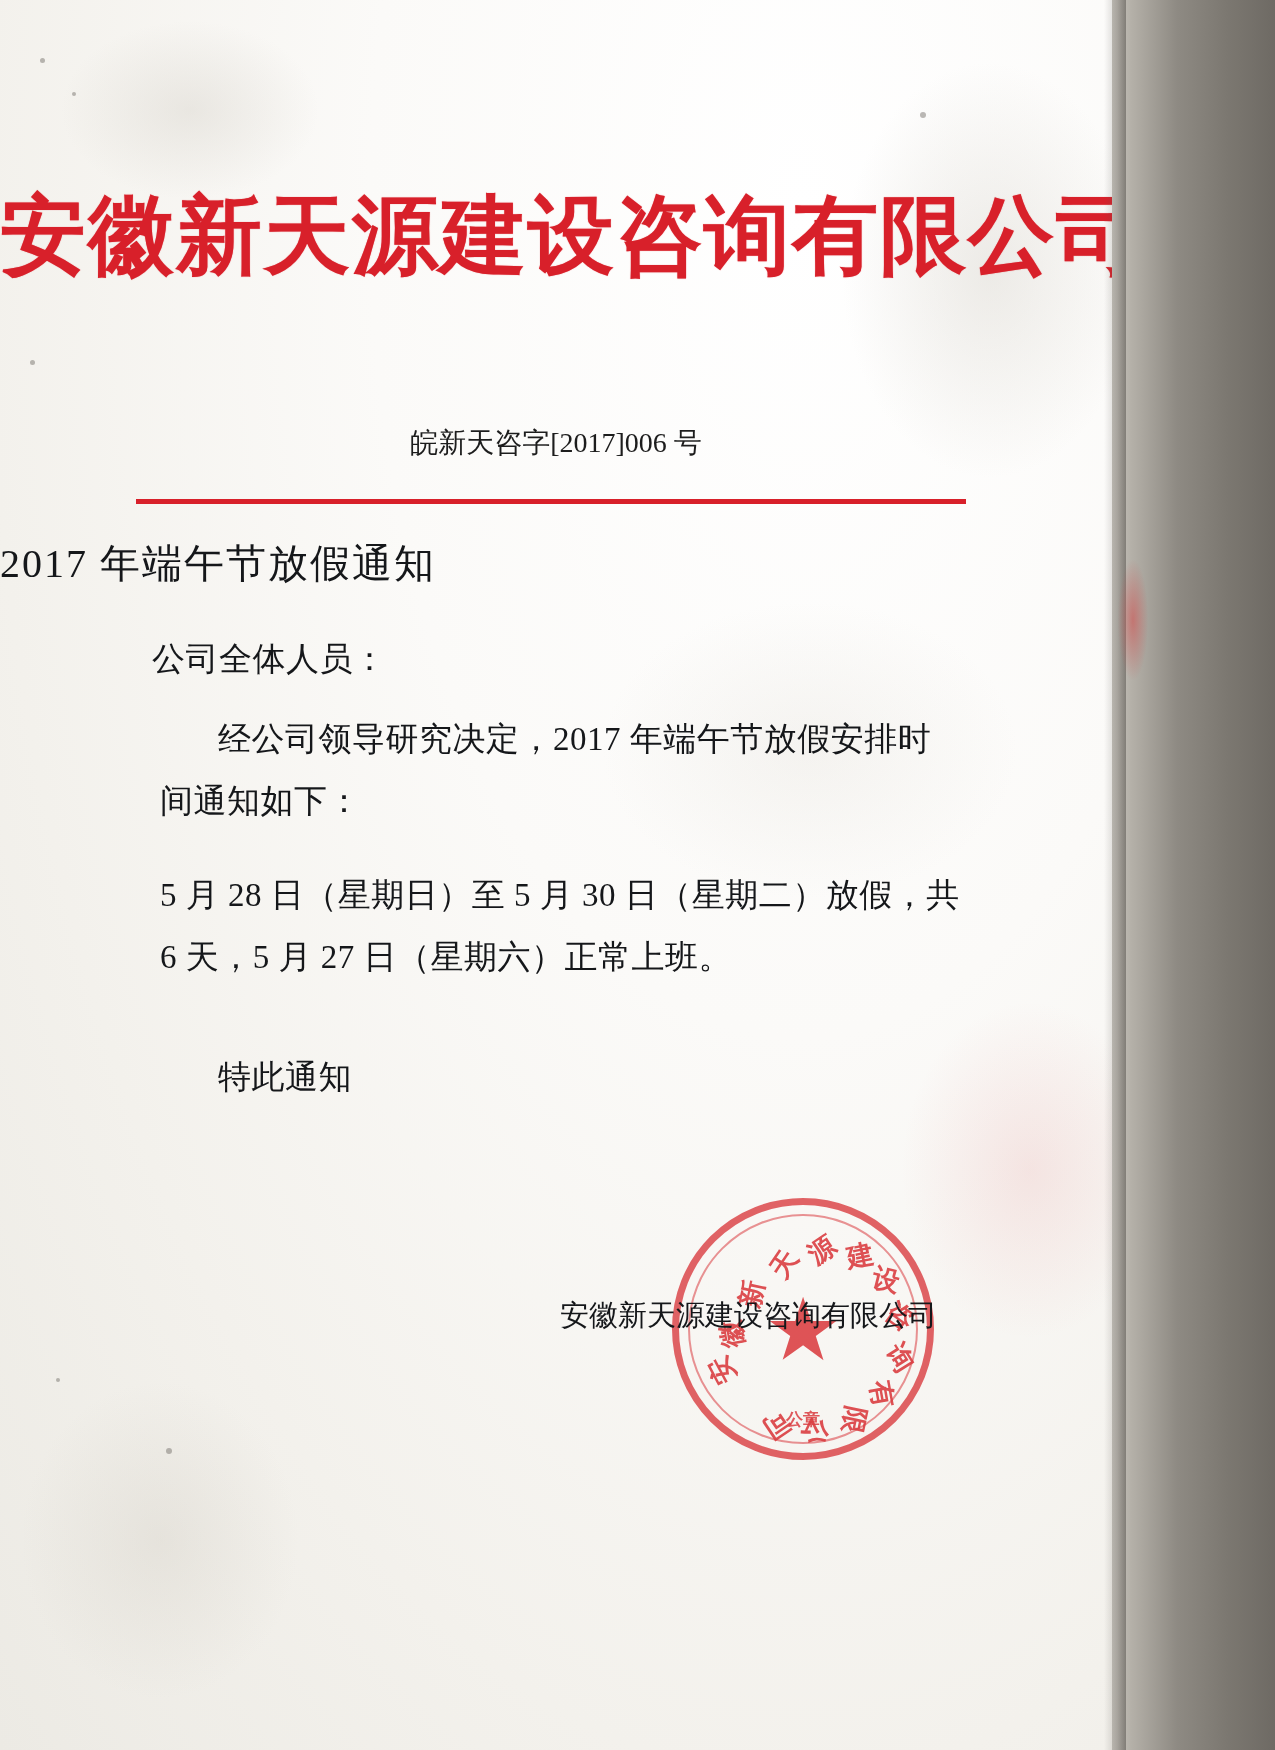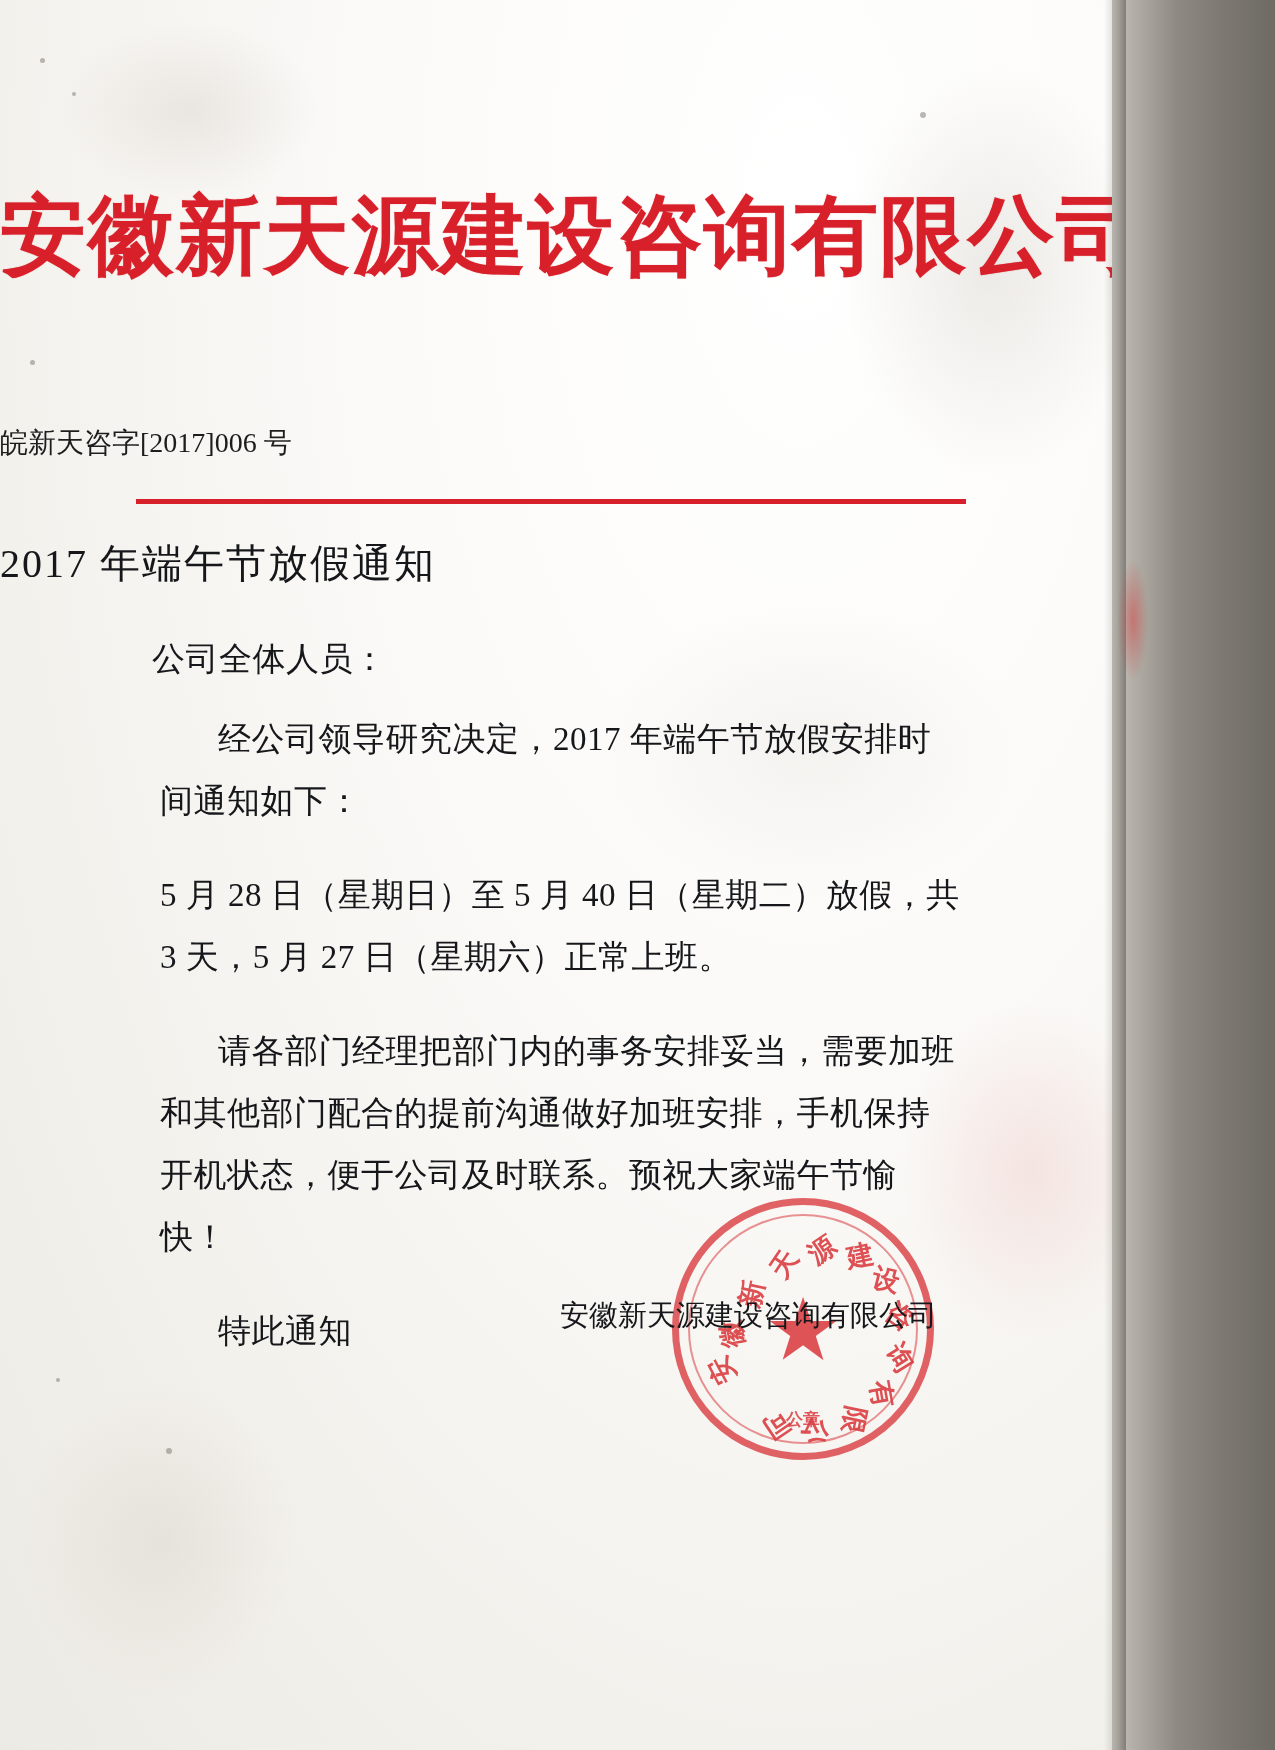--- a/index.html
+++ b/index.html
@@ -81,21 +81,21 @@
     text-shadow: 0 0 1px rgba(216,32,42,0.6);
     white-space: nowrap;
   }
 
   
   .doc-number {
     position: absolute;
     left: 0;
     top: 424px;
     width: 1112px;
-    text-align: left;
+    text-align: center;
     font-size: 28px;
     color: #1d1d1d;
     font-family: "Liberation Serif", serif;
   }
 
   
   .red-rule {
     position: absolute;
     left: 136px;
     top: 499px;
@@ -237,25 +237,24 @@
 
     <div class="doc-title">2017 年端午节放假通知</div>
 
     <div class="body-block">
       <p class="para salutation">公司全体人员：</p>
 
       <p class="para indent">经公司领导研究决定，2017 年端午节放假安排时间通知如下：</p>
 
       <div class="gap"></div>
 
-      <p class="para">5 月 28 日（星期日）至 5 月 40 日（星期二）放假，共 3 天，5 月 27 日（星期六）正常上班。</p>
+      <p class="para">5 月 28 日（星期日）至 5 月 30 日（星期二）放假，共 6 天，5 月 27 日（星期六）正常上班。</p>
 
       <div class="gap"></div>
 
-      <p class="para indent">请各部门经理把部门内的事务安排妥当，需要加班和其他部门配合的提前沟通做好加班安排，手机保持开机状态，便于公司及时联系。预祝大家端午节愉快！</p>
 
       <div class="gap"></div>
 
       <p class="para indent">特此通知</p>
     </div>
 
     <div class="seal">
       <div class="seal-inner"></div>
       <div class="seal-star">★</div>
       <div class="seal-text">

